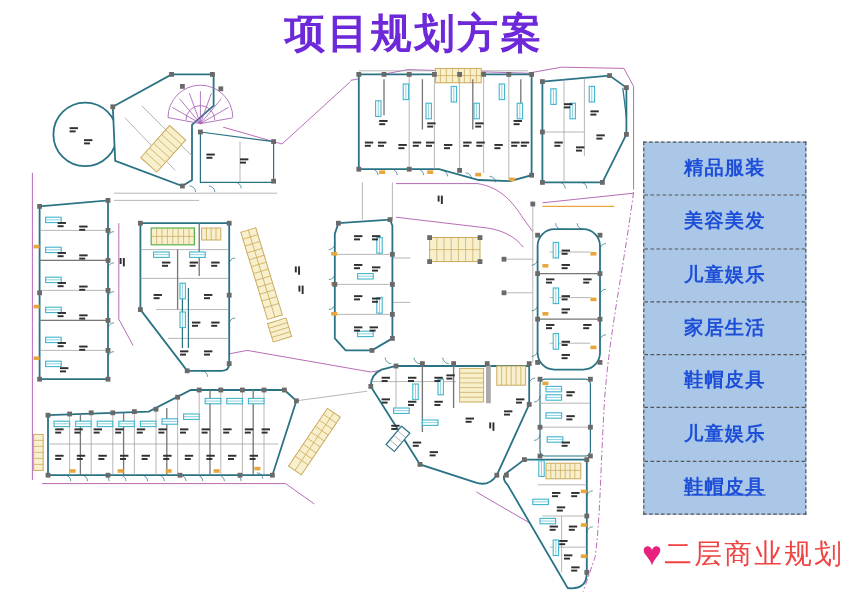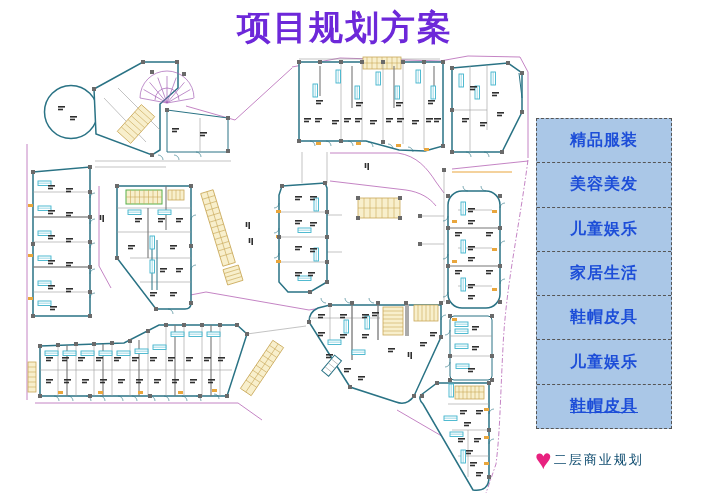--- a/index.html
+++ b/index.html
@@ -10,21 +10,21 @@
   .plan{position:absolute;left:0;top:0;}
   .legend{position:absolute;left:536px;top:118px;width:136px;height:311px;
           background:#aac7e7;border:1.4px dashed #555;display:flex;flex-direction:column;
           box-sizing:border-box;}
   .legend .item{flex:1;display:flex;align-items:center;justify-content:center;
           font-size:16px;font-weight:bold;color:#1d4ed8;letter-spacing:1px;
           border-bottom:1.2px dashed #555;}
   .legend .item:last-child{border-bottom:none;text-decoration:underline;}
   .footer{position:absolute;left:535px;top:446px;width:170px;display:flex;align-items:center;}
   .heart{font-size:28px;color:#e8217f;line-height:1;margin-right:2px;}
-  .caption{font-size:13px;color:#0c4a6e;letter-spacing:2px;
+  .caption{font-size:23px;color:#ef4444;letter-spacing:2px;
            font-family:"DejaVu Serif","Liberation Serif",serif;}
   
   .w  {fill:#ffffff;stroke:#2a7385;stroke-width:1.5;}
   .w2 {fill:#ffffff;stroke:#2a7385;stroke-width:1;}
   .t  {fill:none;stroke:#2a7385;stroke-width:1;}
   .g  {fill:none;stroke:#9b9b9b;stroke-width:.6;}
   .g2 {fill:none;stroke:#777;stroke-width:1.1;}
   .p  {fill:none;stroke:#b565b5;stroke-width:.8;}
   .pd {fill:none;stroke:#b565b5;stroke-width:.8;stroke-dasharray:5 2 1.5 2;}
   .y  {fill:#f8efcc;stroke:#c9a859;stroke-width:.8;}

